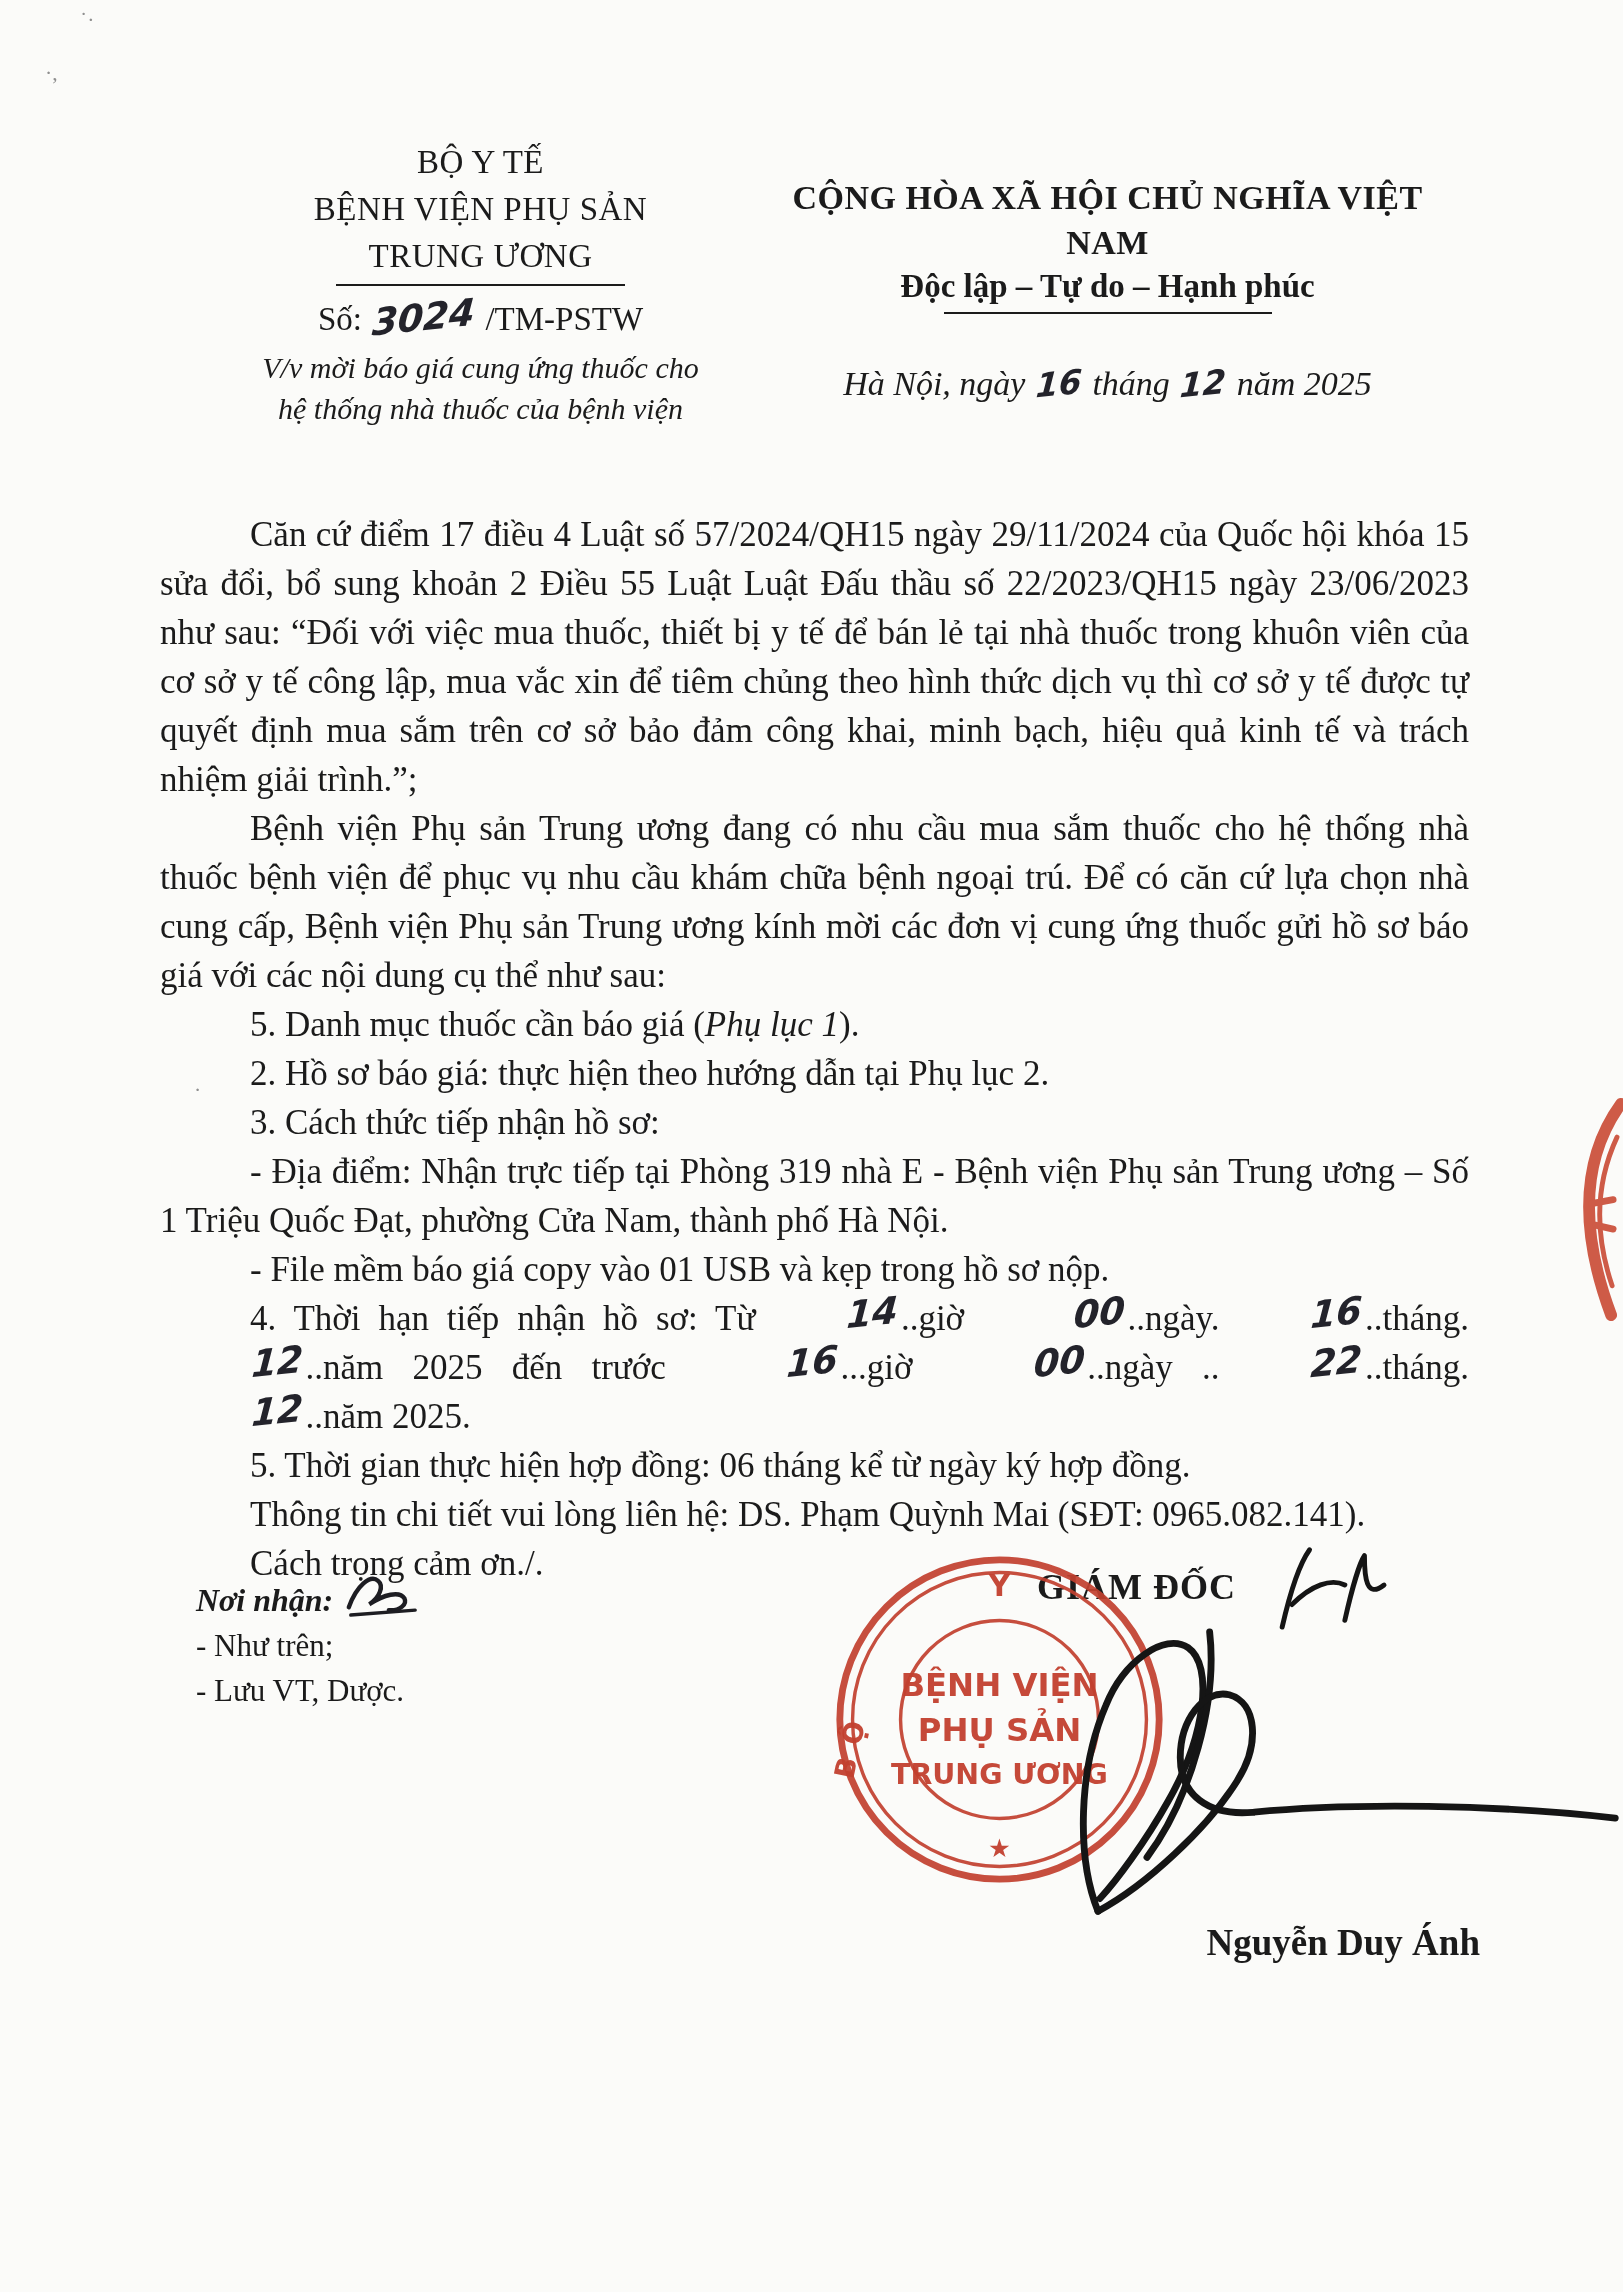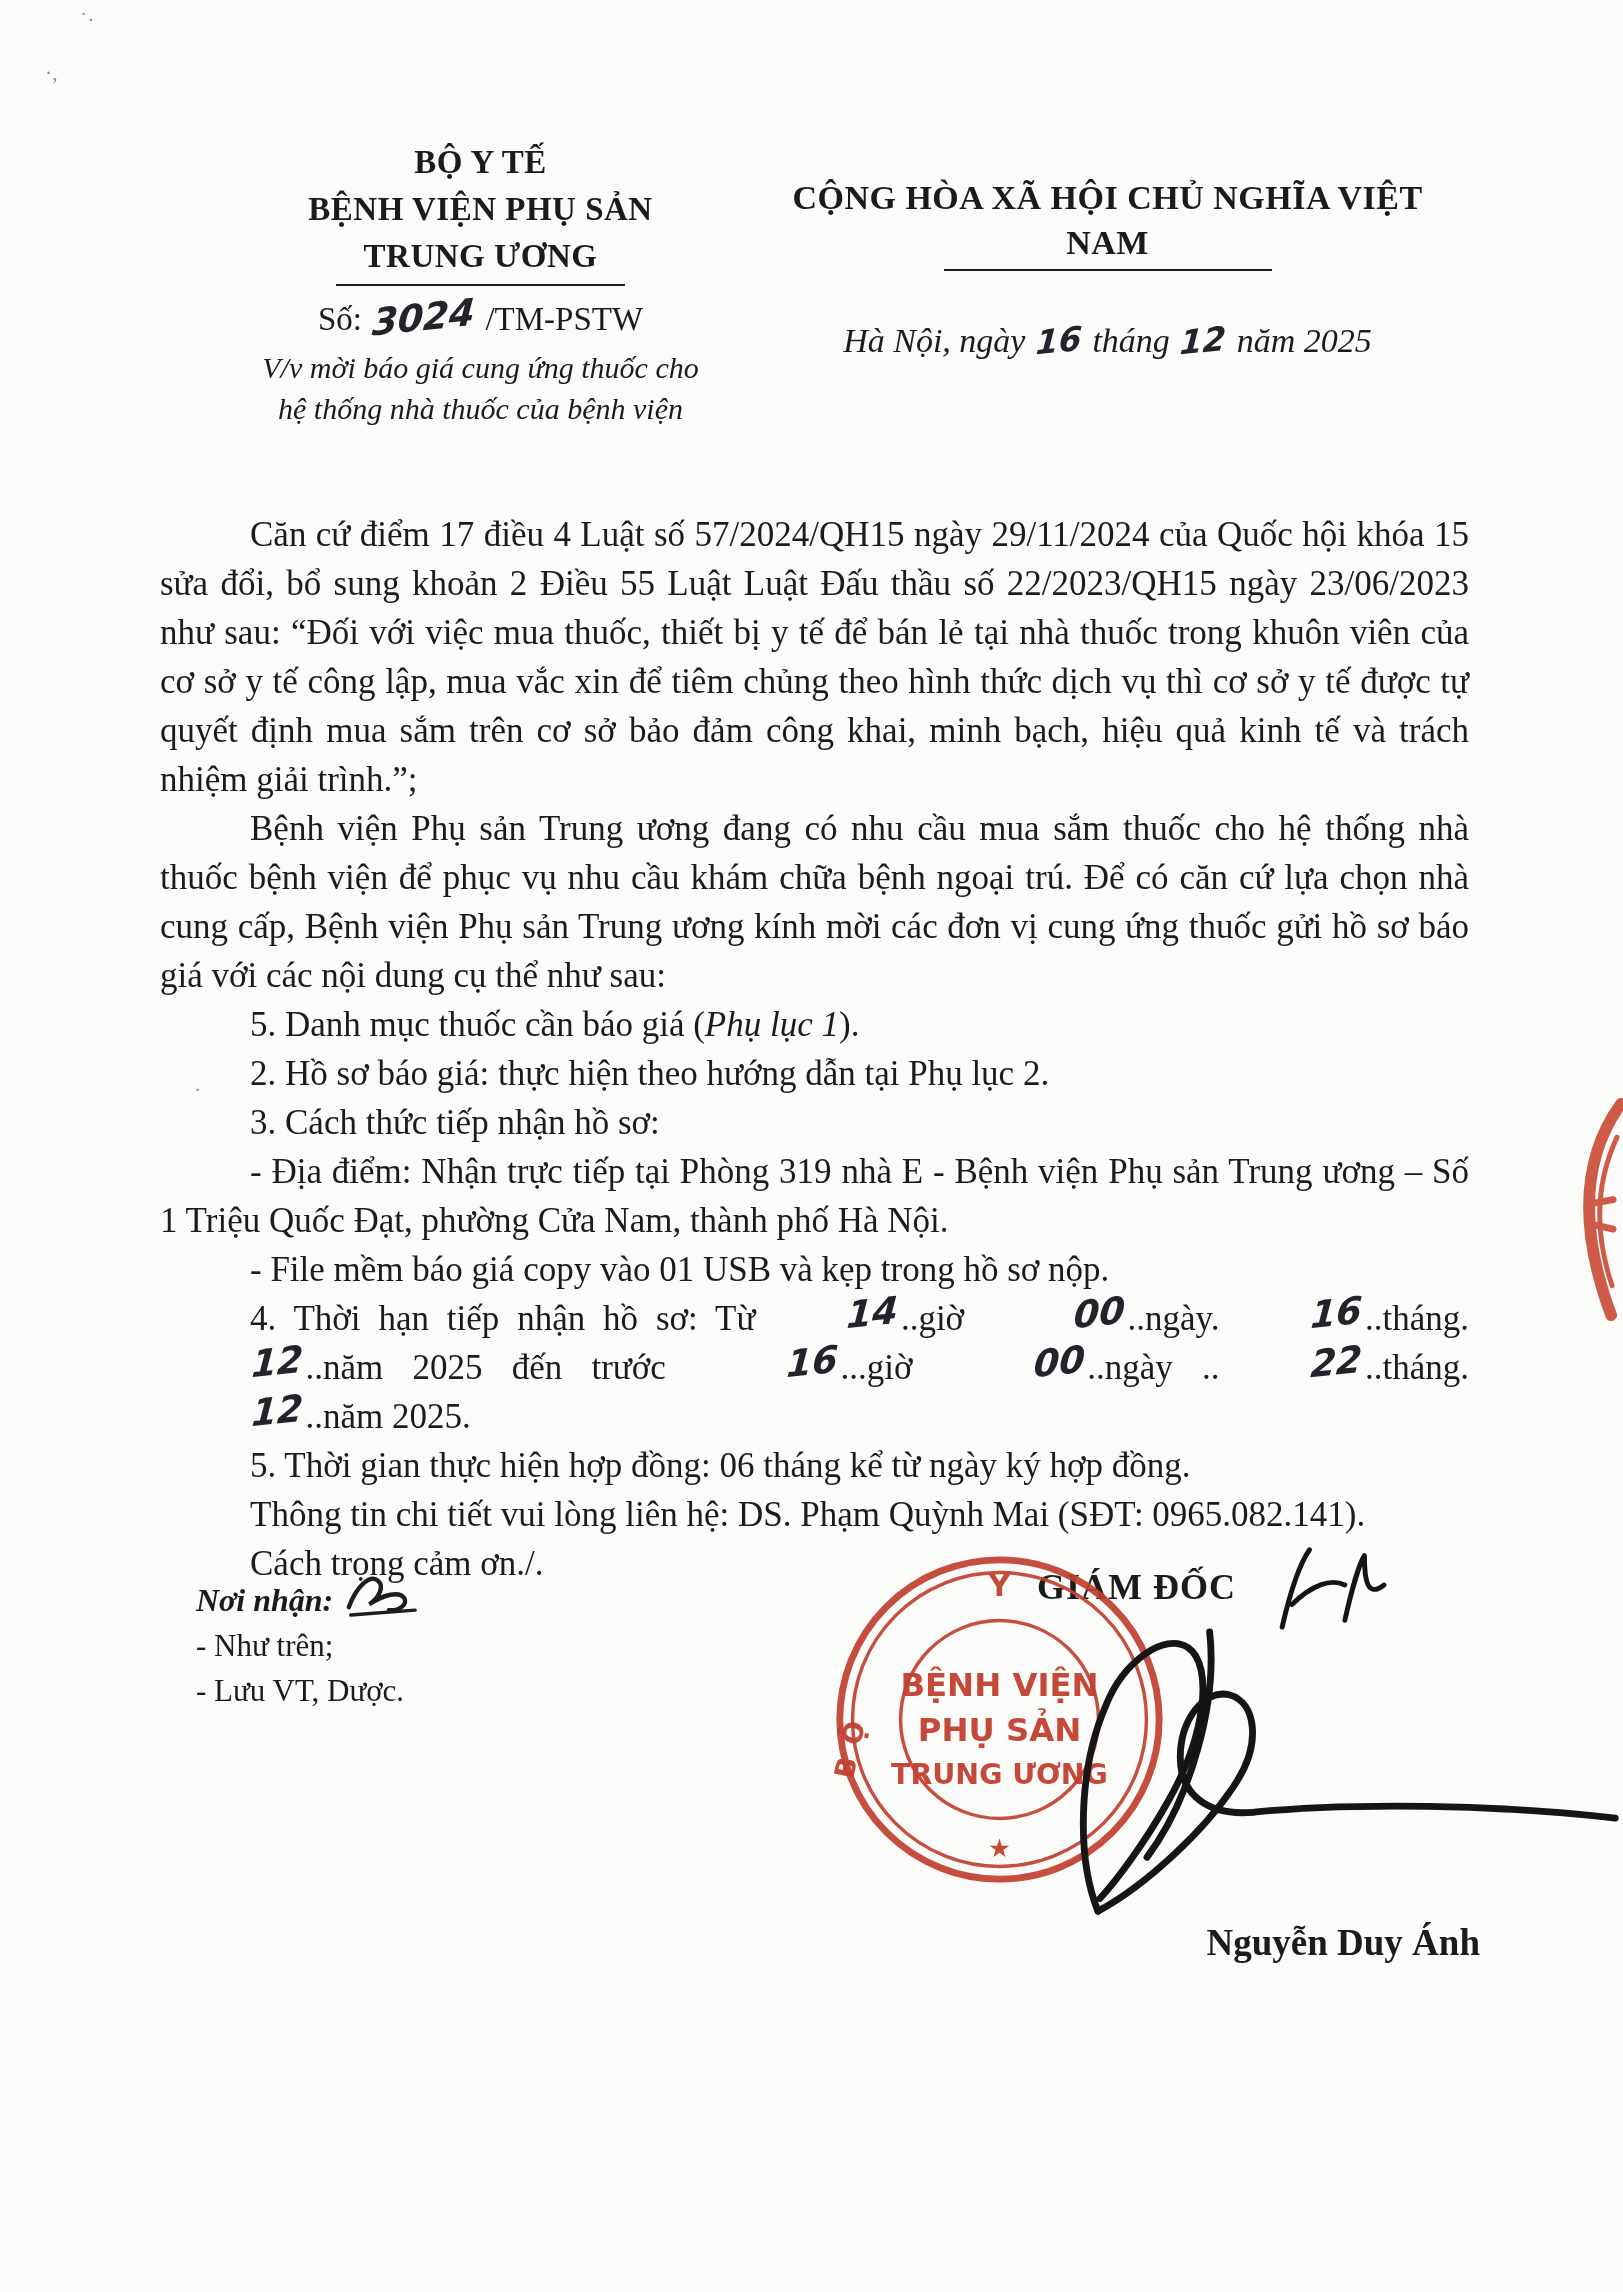--- a/index.html
+++ b/index.html
@@ -5,21 +5,21 @@
   html,body{margin:0;padding:0;background:#e8e8e8;}
   .page{
     position:relative;width:1623px;height:2293px;margin:0 auto;
     background:#fbfbf9;overflow:hidden;
     font-family:"Liberation Serif", serif;color:#1b1b1b;
   }
   .abs{position:absolute;}
   .i{font-style:italic;}
   
   .hdr-left{left:206px;top:139px;width:549px;text-align:center;line-height:47px;}
-  .hdr-left .org{font-size:33px;font-weight:700;letter-spacing:0.5px;}
+  .hdr-left .org{font-size:33px;font-weight:400;letter-spacing:0.5px;}
   .hdr-rule{height:0;border-bottom:2.9px solid #1b1b1b;margin:3.9px auto 0 auto;}
   .so-line{font-size:33px;margin-top:9.8px;}
   .vv{font-size:30px;font-style:italic;line-height:41px;margin-top:4px;}
   .hdr-right{left:774px;top:139px;width:667px;text-align:center;margin-top:36px;}
   .nat1{font-size:34px;font-weight:700;letter-spacing:0.5px;line-height:45px;}
   .nat2{font-size:33px;font-weight:700;line-height:43px;}
   .date-line{font-size:34px;font-style:italic;margin-top:51px;}
   
   .hw{
     font-family:"DejaVu Sans", sans-serif;font-style:italic;font-weight:700;
@@ -58,20 +58,21 @@
       <span>Số: </span><span class="hw">3024</span><span> /TM-PSTW</span>
     </div>
     <div class="vv">
       <span>V/v mời báo giá cung ứng thuốc cho</span><br>
       <span>hệ thống nhà thuốc của bệnh viện</span>
     </div>
   </div>
 
   <div class="abs hdr-right">
     <div class="nat1">CỘNG HÒA XÃ HỘI CHỦ NGHĨA VIỆT NAM</div>
+    <div class="nat2">Độc lập – Tự do – Hạnh phúc</div>
     <div class="hdr-rule" style="width:328px;border-bottom-width:2px;"></div>
     <div class="date-line">
       <span>Hà Nội, ngày </span><span class="hw sm">16</span><span> tháng </span><span class="hw sm">12</span><span> năm 2025</span>
     </div>
   </div>
 
 
   <div class="abs body-block">
     <p class="bp">Căn cứ điểm 17 điều 4 Luật số 57/2024/QH15 ngày 29/11/2024 của Quốc hội khóa 15 sửa đổi, bổ sung khoản 2 Điều 55 Luật Luật Đấu thầu số 22/2023/QH15 ngày 23/06/2023 như sau: “Đối với việc mua thuốc, thiết bị y tế để bán lẻ tại nhà thuốc trong khuôn viên của cơ sở y tế công lập, mua vắc xin để tiêm chủng theo hình thức dịch vụ thì cơ sở y tế được tự quyết định mua sắm trên cơ sở bảo đảm công khai, minh bạch, hiệu quả kinh tế và trách nhiệm giải trình.”;</p>
     <p class="bp">Bệnh viện Phụ sản Trung ương đang có nhu cầu mua sắm thuốc cho hệ thống nhà thuốc bệnh viện để phục vụ nhu cầu khám chữa bệnh ngoại trú. Để có căn cứ lựa chọn nhà cung cấp, Bệnh viện Phụ sản Trung ương kính mời các đơn vị cung ứng thuốc gửi hồ sơ báo giá với các nội dung cụ thể như sau:</p>

